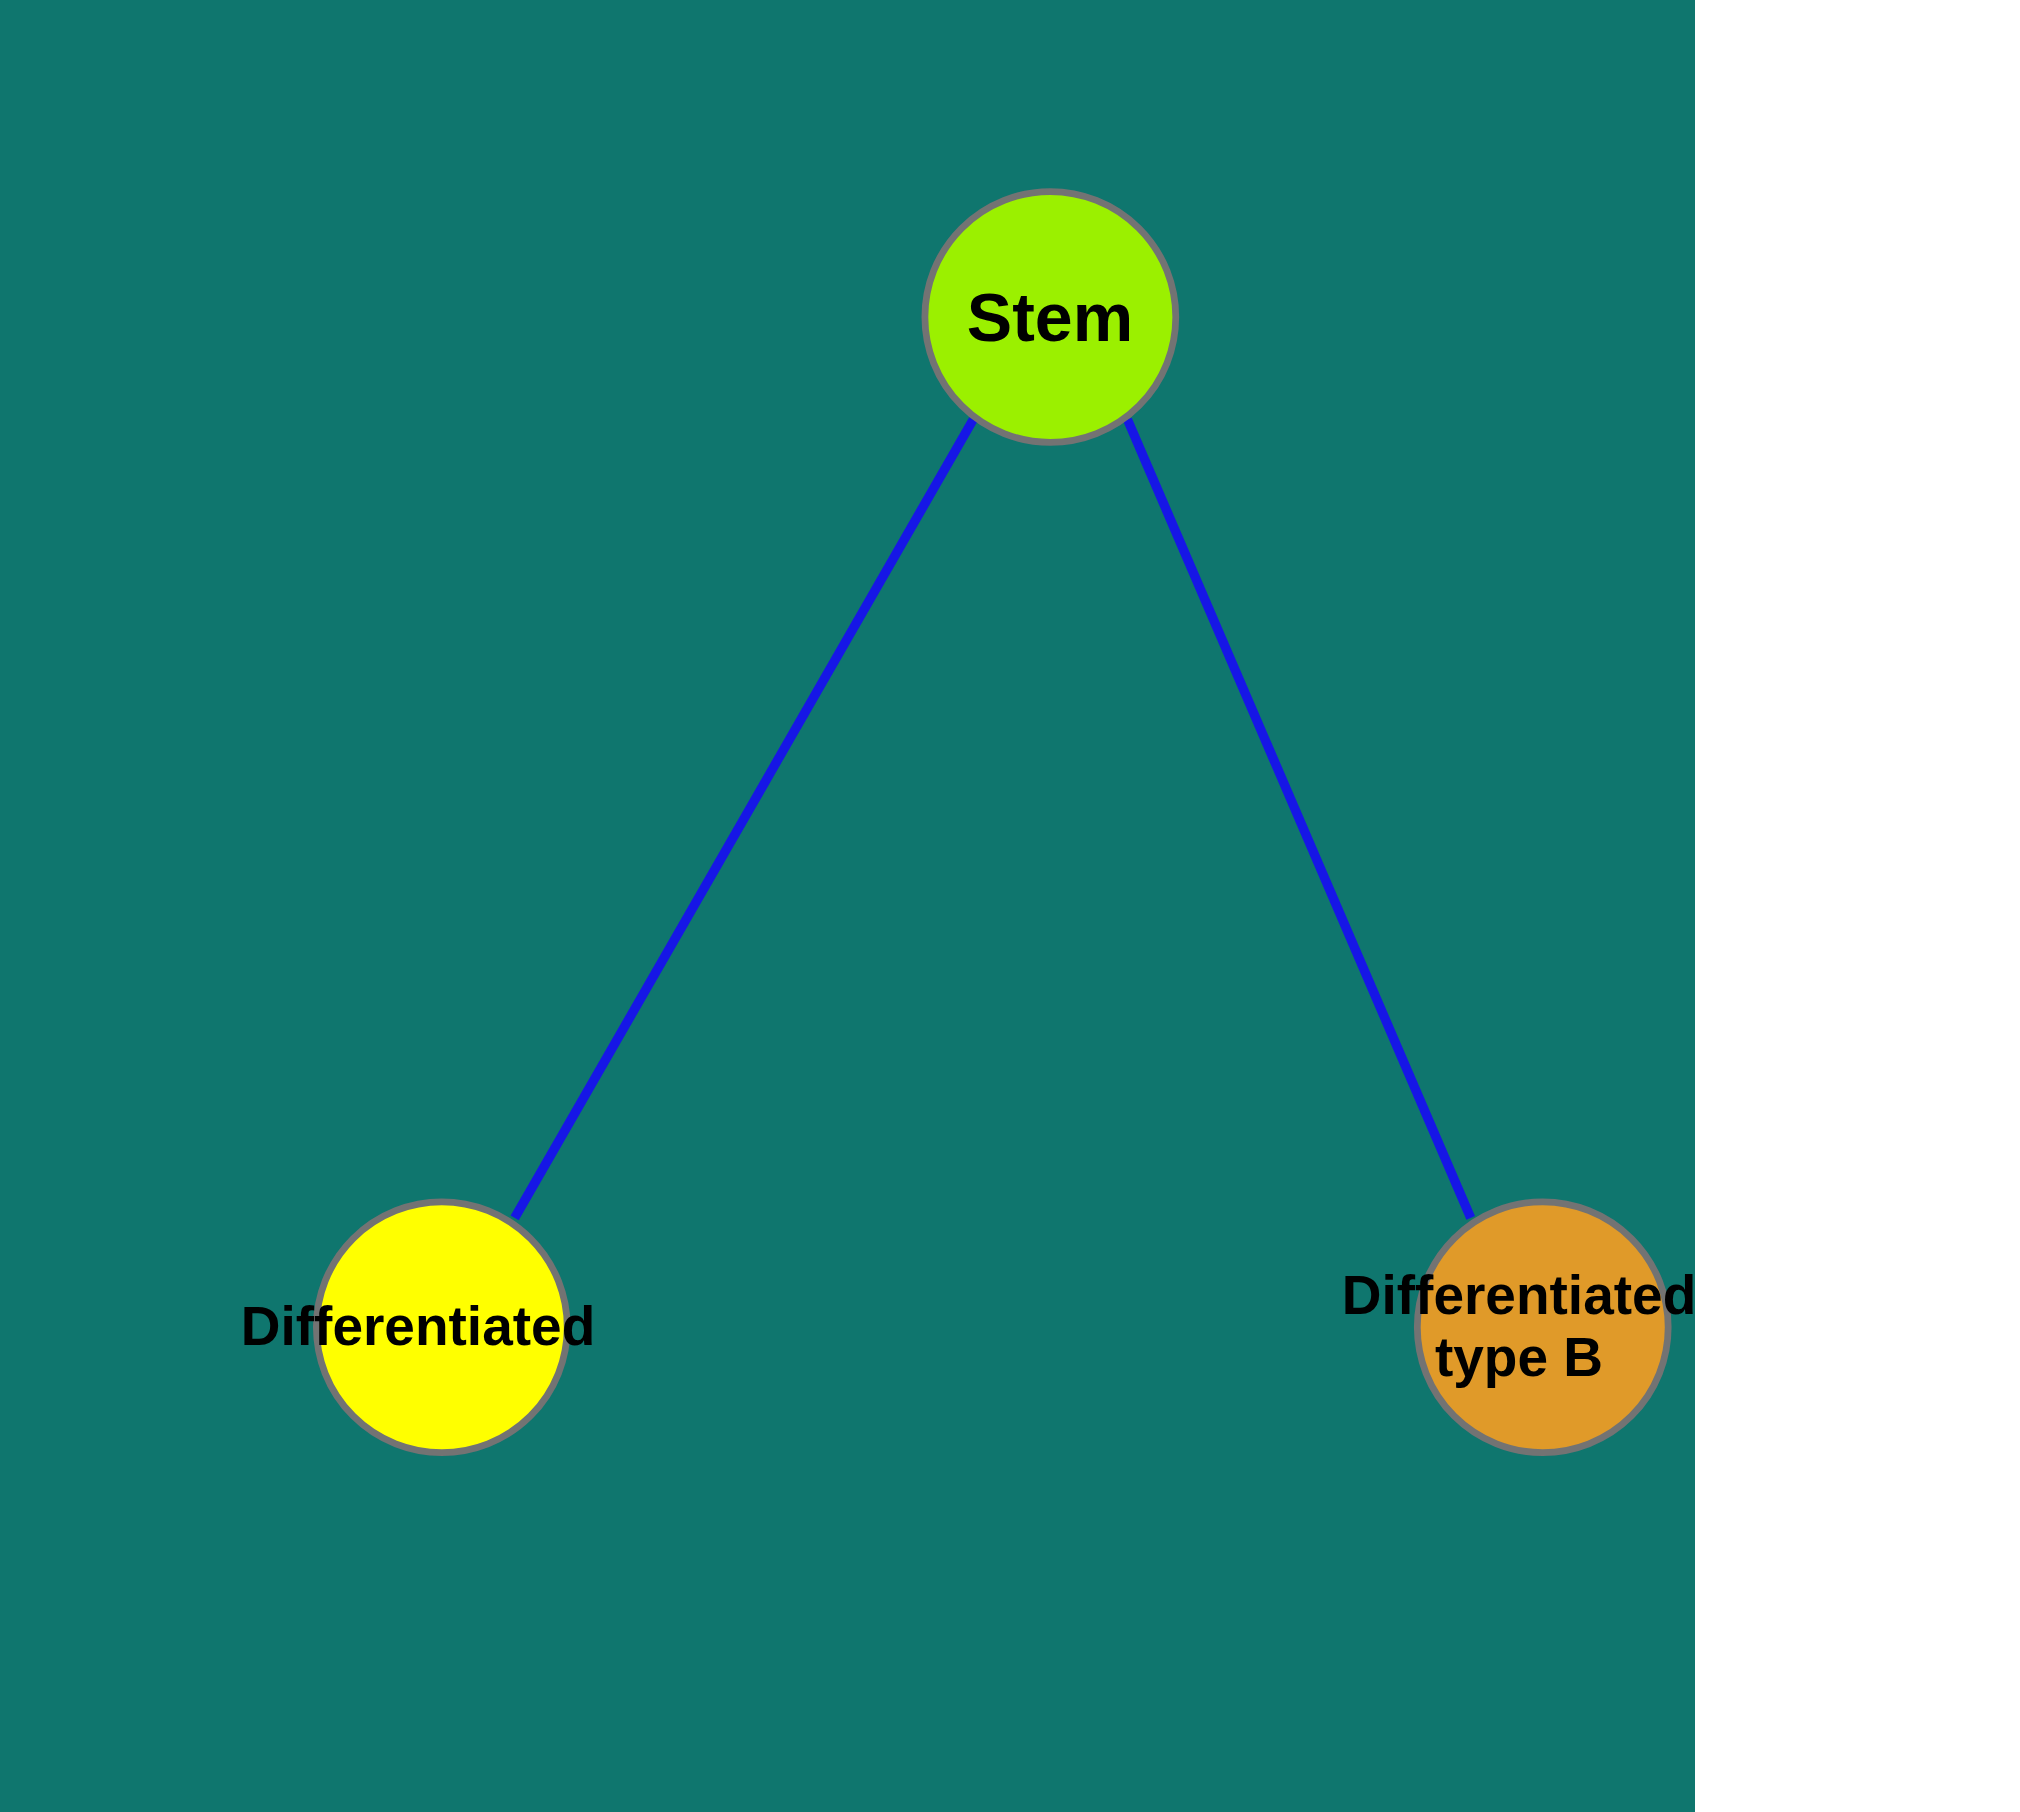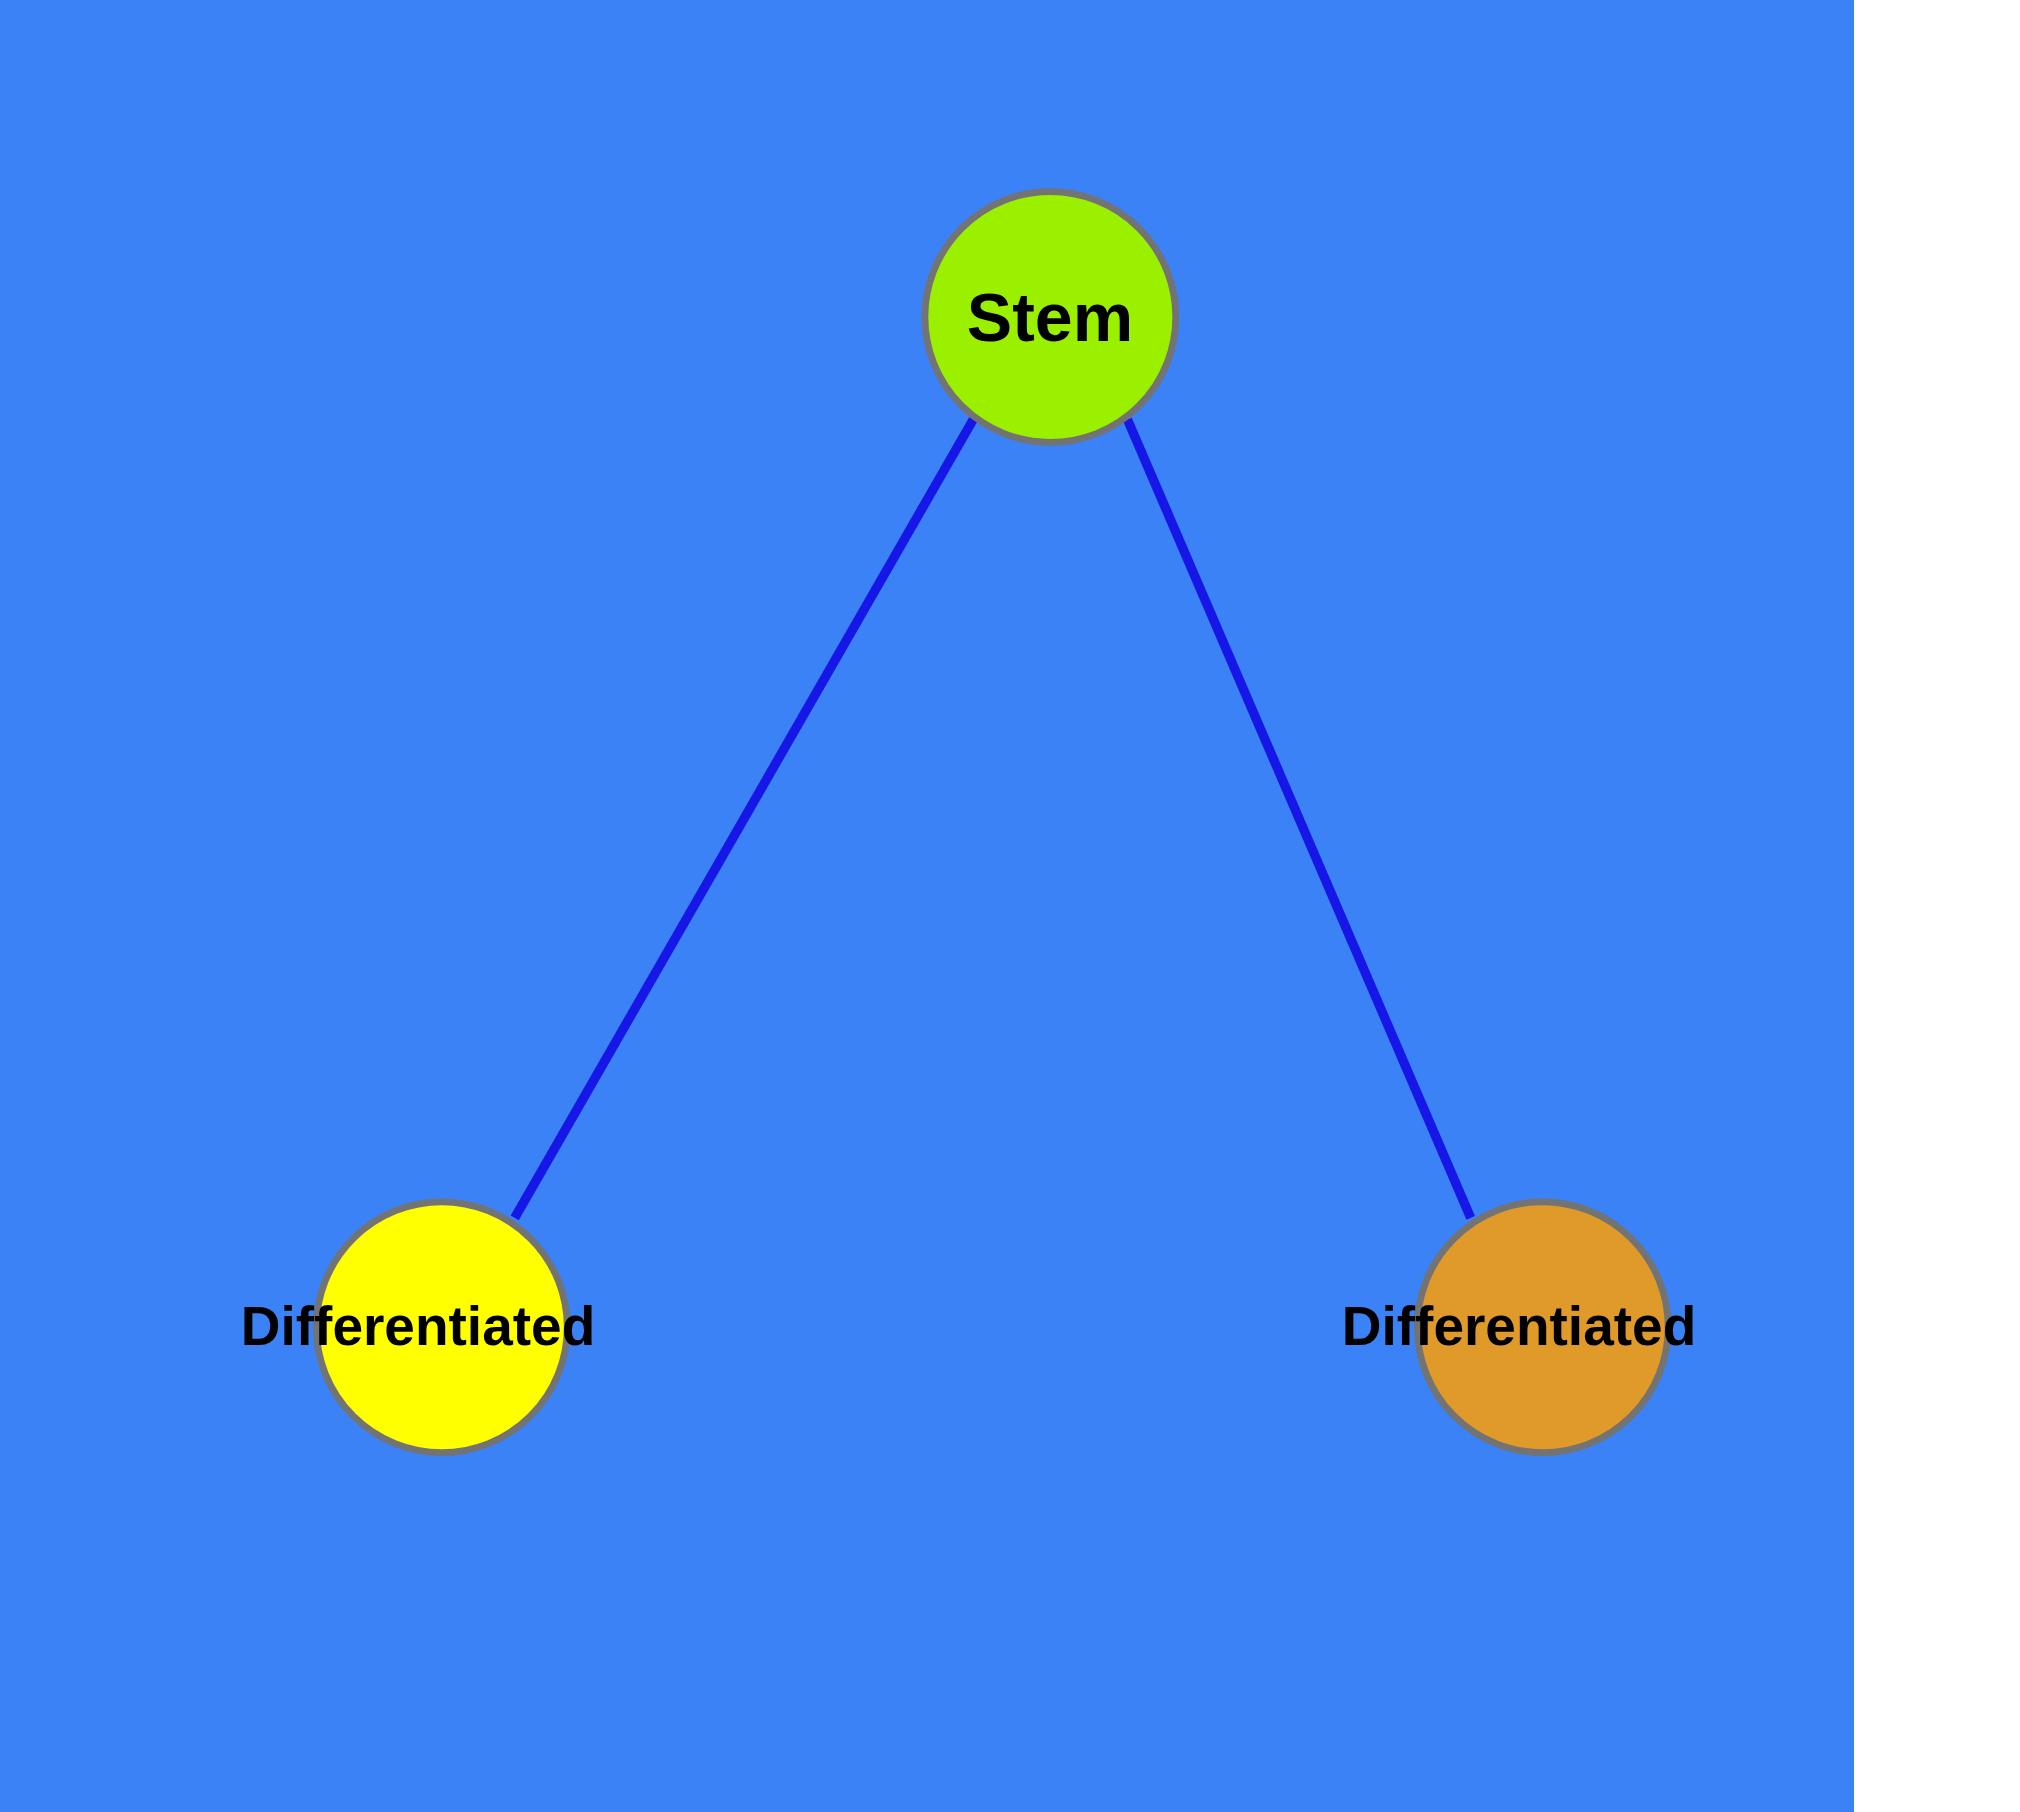--- a/index.html
+++ b/index.html
@@ -2,23 +2,23 @@
 <html style="font-size:13.6px"><head>
 <meta charset="utf-8">
 <style>
   html, body {
     margin: 0;
     padding: 0;
     background: #ffffff;
   }
   #canvas {
     position: relative;
-    width: 1854px;
+    width: 1695px;
     height: 1812px;
-    background: #3b82f6;
+    background: #0f766e;
     overflow: hidden;
     font-family: "Liberation Sans", sans-serif;
   }
   #graph-svg {
     position: absolute;
     top: 0;
     left: 0;
     width: 2021px;
     height: 1812px;
     display: block;
@@ -79,16 +79,17 @@
   <div class="node-label stem">
     <span class="label-line">Stem</span>
   </div>
 
   <div class="node-label leaf leaf-a">
     <span class="label-line">Differentiated</span>
   </div>
 
   <div class="node-label leaf leaf-b">
     <span class="label-line">Differentiated</span>
+    <span class="label-line">type B</span>
   </div>
 
 </div>
 
 
 </body></html>

